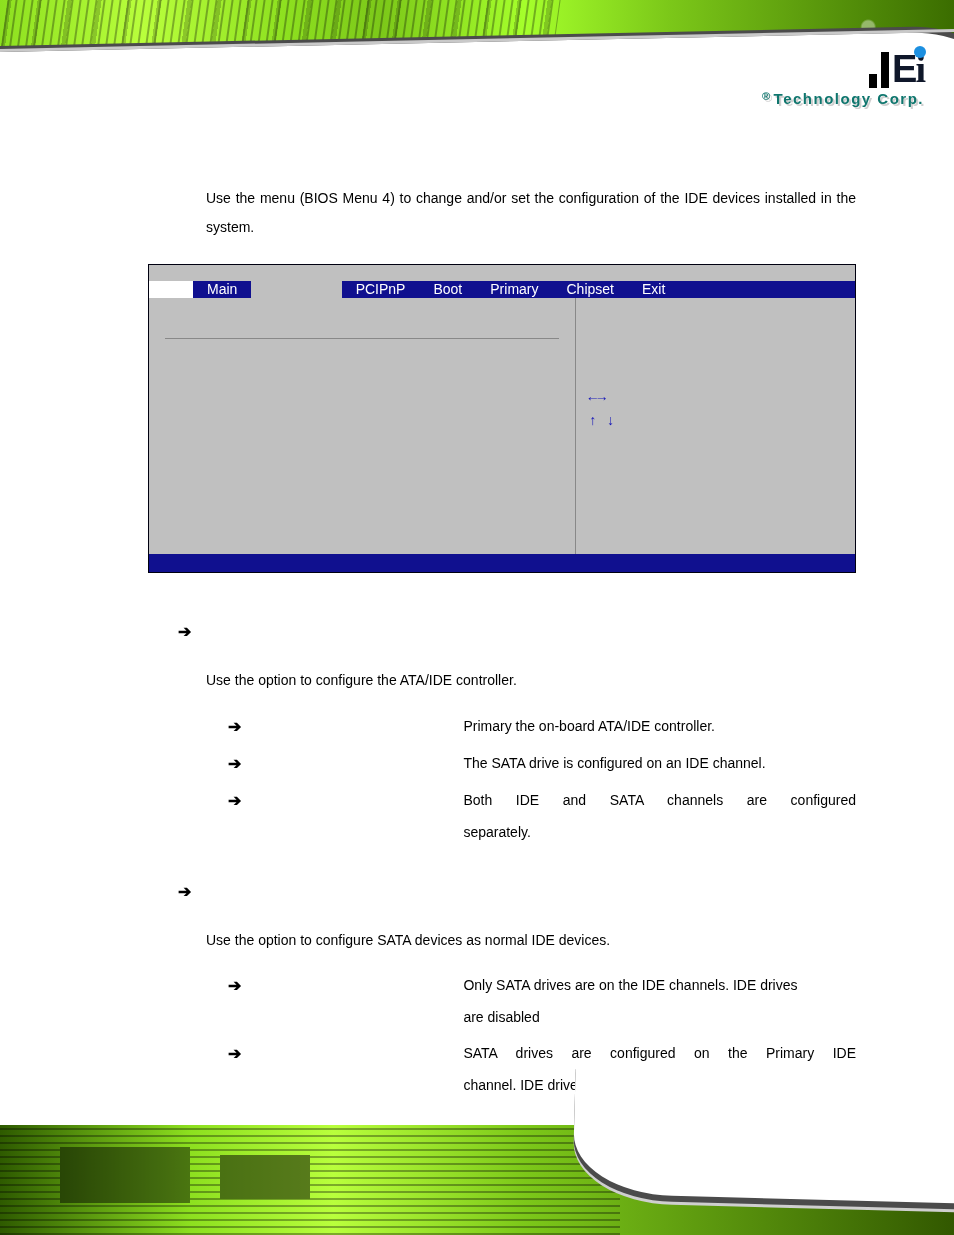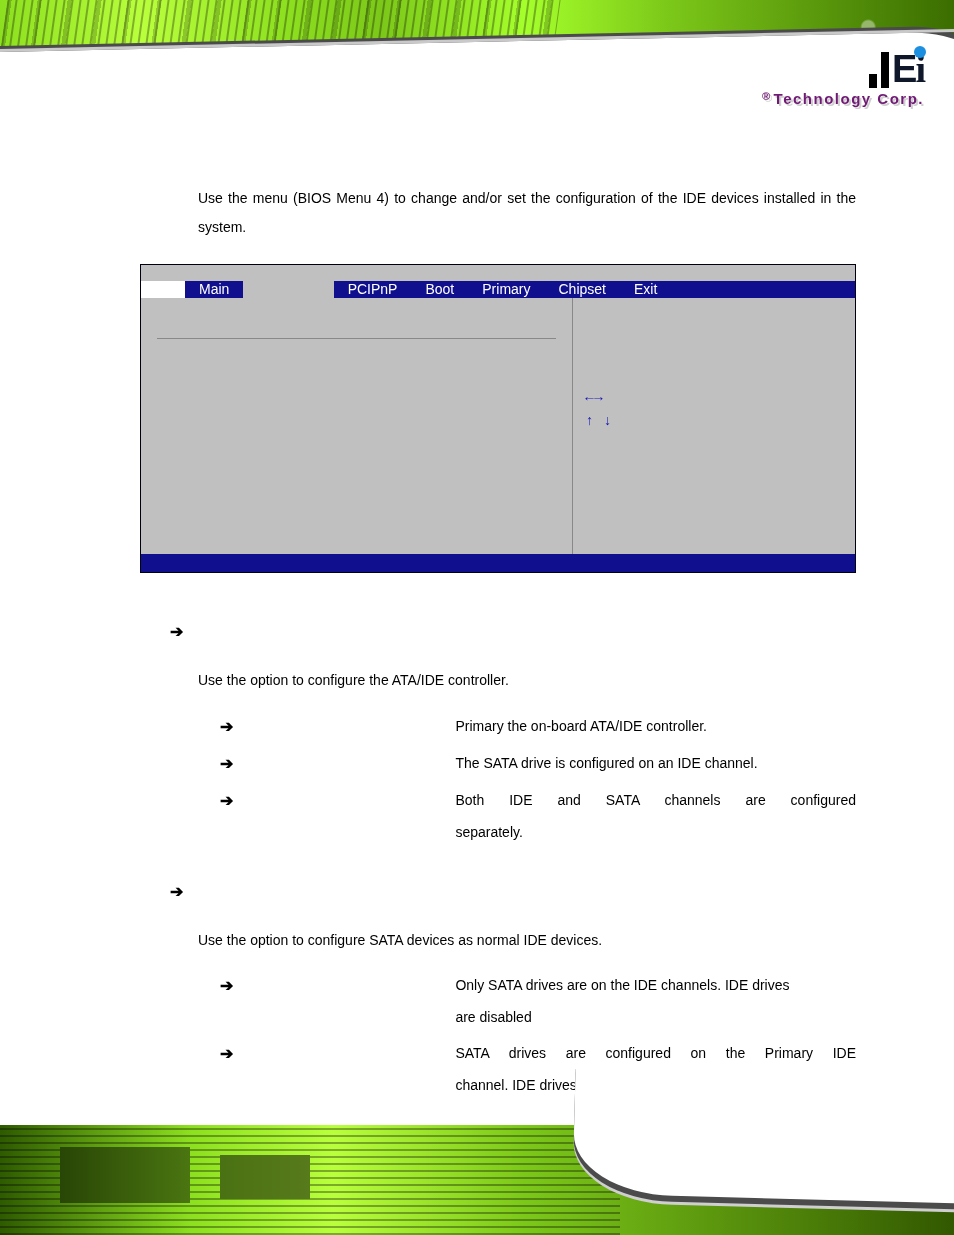--- a/index.html
+++ b/index.html
@@ -76,31 +76,31 @@
     display:inline-flex; gap:4px; align-items:flex-end; height:36px;
     vertical-align:bottom; margin-right:3px;
   }
   .logo-iei .bars span{ display:inline-block; width:8px; background:#000; }
   .logo-iei .bars span:nth-child(1){height:14px}
   .logo-iei .bars span:nth-child(2){height:36px}
   .logo-iei .dot { position:absolute; right:-2px; top:-4px; width:12px;height:12px;border-radius:50%; background:#1c8fe0; }
   .logo-sub {
     font-size: 15px;
     font-weight: 900;
-    color: #701a75;
+    color: #0f766e;
     text-shadow: 2px 2px 0 #cfcfcf;
     letter-spacing: 1.5px;
     margin-top: 2px;
   }
   .logo-sub .reg { font-size: 11px; vertical-align: top; margin-right: 2px;}
 
   
   .page {
     position: absolute;
-    left: 140px;
+    left: 148px;
     right: 98px;
     top: 170px;
     font-size: 14px;
     line-height: 2.08;
   }
   .intro { margin-left: 58px; text-align: justify; }
 
   
   .bios-box {
     margin-top: 22px;

